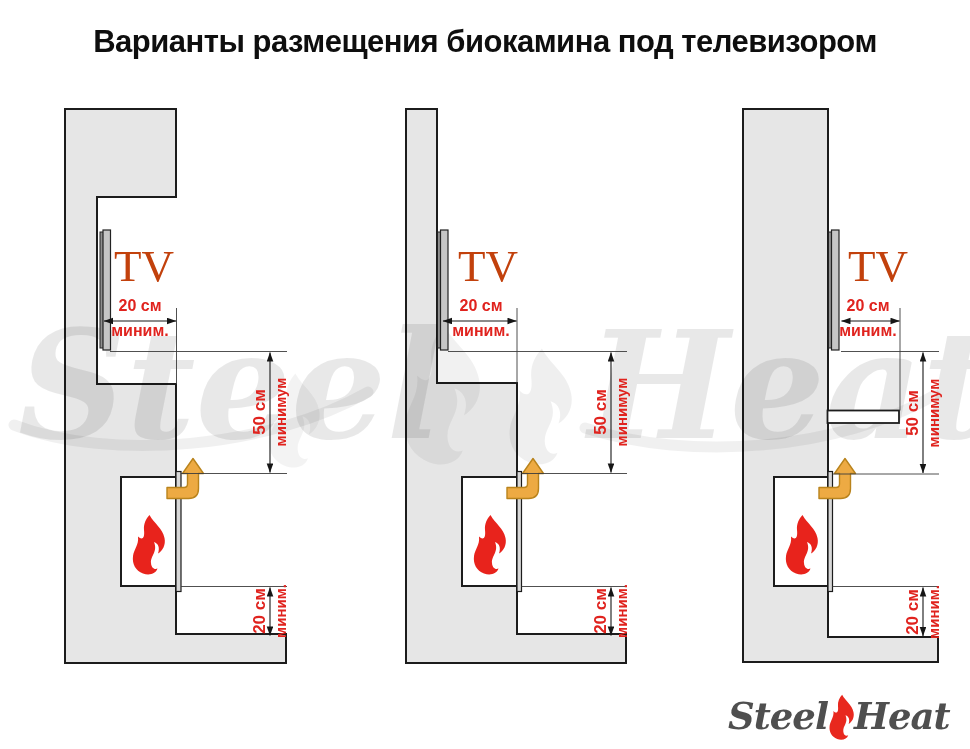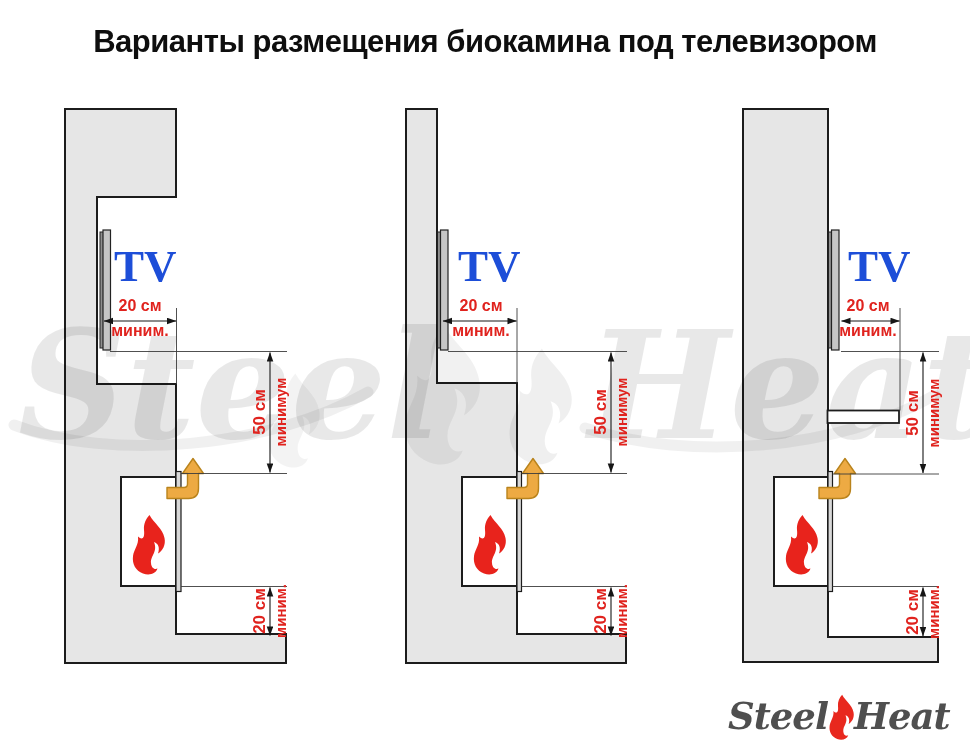--- a/index.html
+++ b/index.html
@@ -3,21 +3,21 @@
 <meta charset="utf-8">
 <style>
   html,body{margin:0;padding:0;background:#fff;}
   #canvas{position:relative;width:970px;height:749px;background:#fff;overflow:hidden;
           font-family:"Liberation Sans",sans-serif;}
   #scene{position:absolute;left:0;top:0;z-index:1;}
   .label-layer{position:absolute;left:0;top:0;width:872px;height:749px;z-index:2;pointer-events:none;}
   .title{position:absolute;top:24px;left:0;width:970px;text-align:center;
          font-size:31px;font-weight:700;color:#0e0e0e;letter-spacing:-0.5px;}
   .tv-label{position:absolute;font-family:"Liberation Serif",serif;font-size:45px;
-            font-weight:700;color:#1d4ed8;line-height:1;}
+            font-weight:400;color:#c2410c;line-height:1;}
   .red{color:#e0231e;font-weight:700;}
   .dim-h{position:absolute;width:74px;text-align:center;font-size:16px;line-height:1;}
   .dim-v{position:absolute;width:130px;height:42px;transform:rotate(-90deg);
          display:flex;flex-direction:column;justify-content:center;}
   .dim-v .row{text-align:center;line-height:21px;}
   .dim-v .big{font-size:17px;}
   .dim-v .small{font-size:15px;}
   .logo{position:absolute;left:728px;top:692px;display:flex;align-items:center;
         font-family:"DejaVu Serif",serif;font-style:italic;font-weight:700;
         font-size:37px;color:#4f4f4f;letter-spacing:-1px;}

